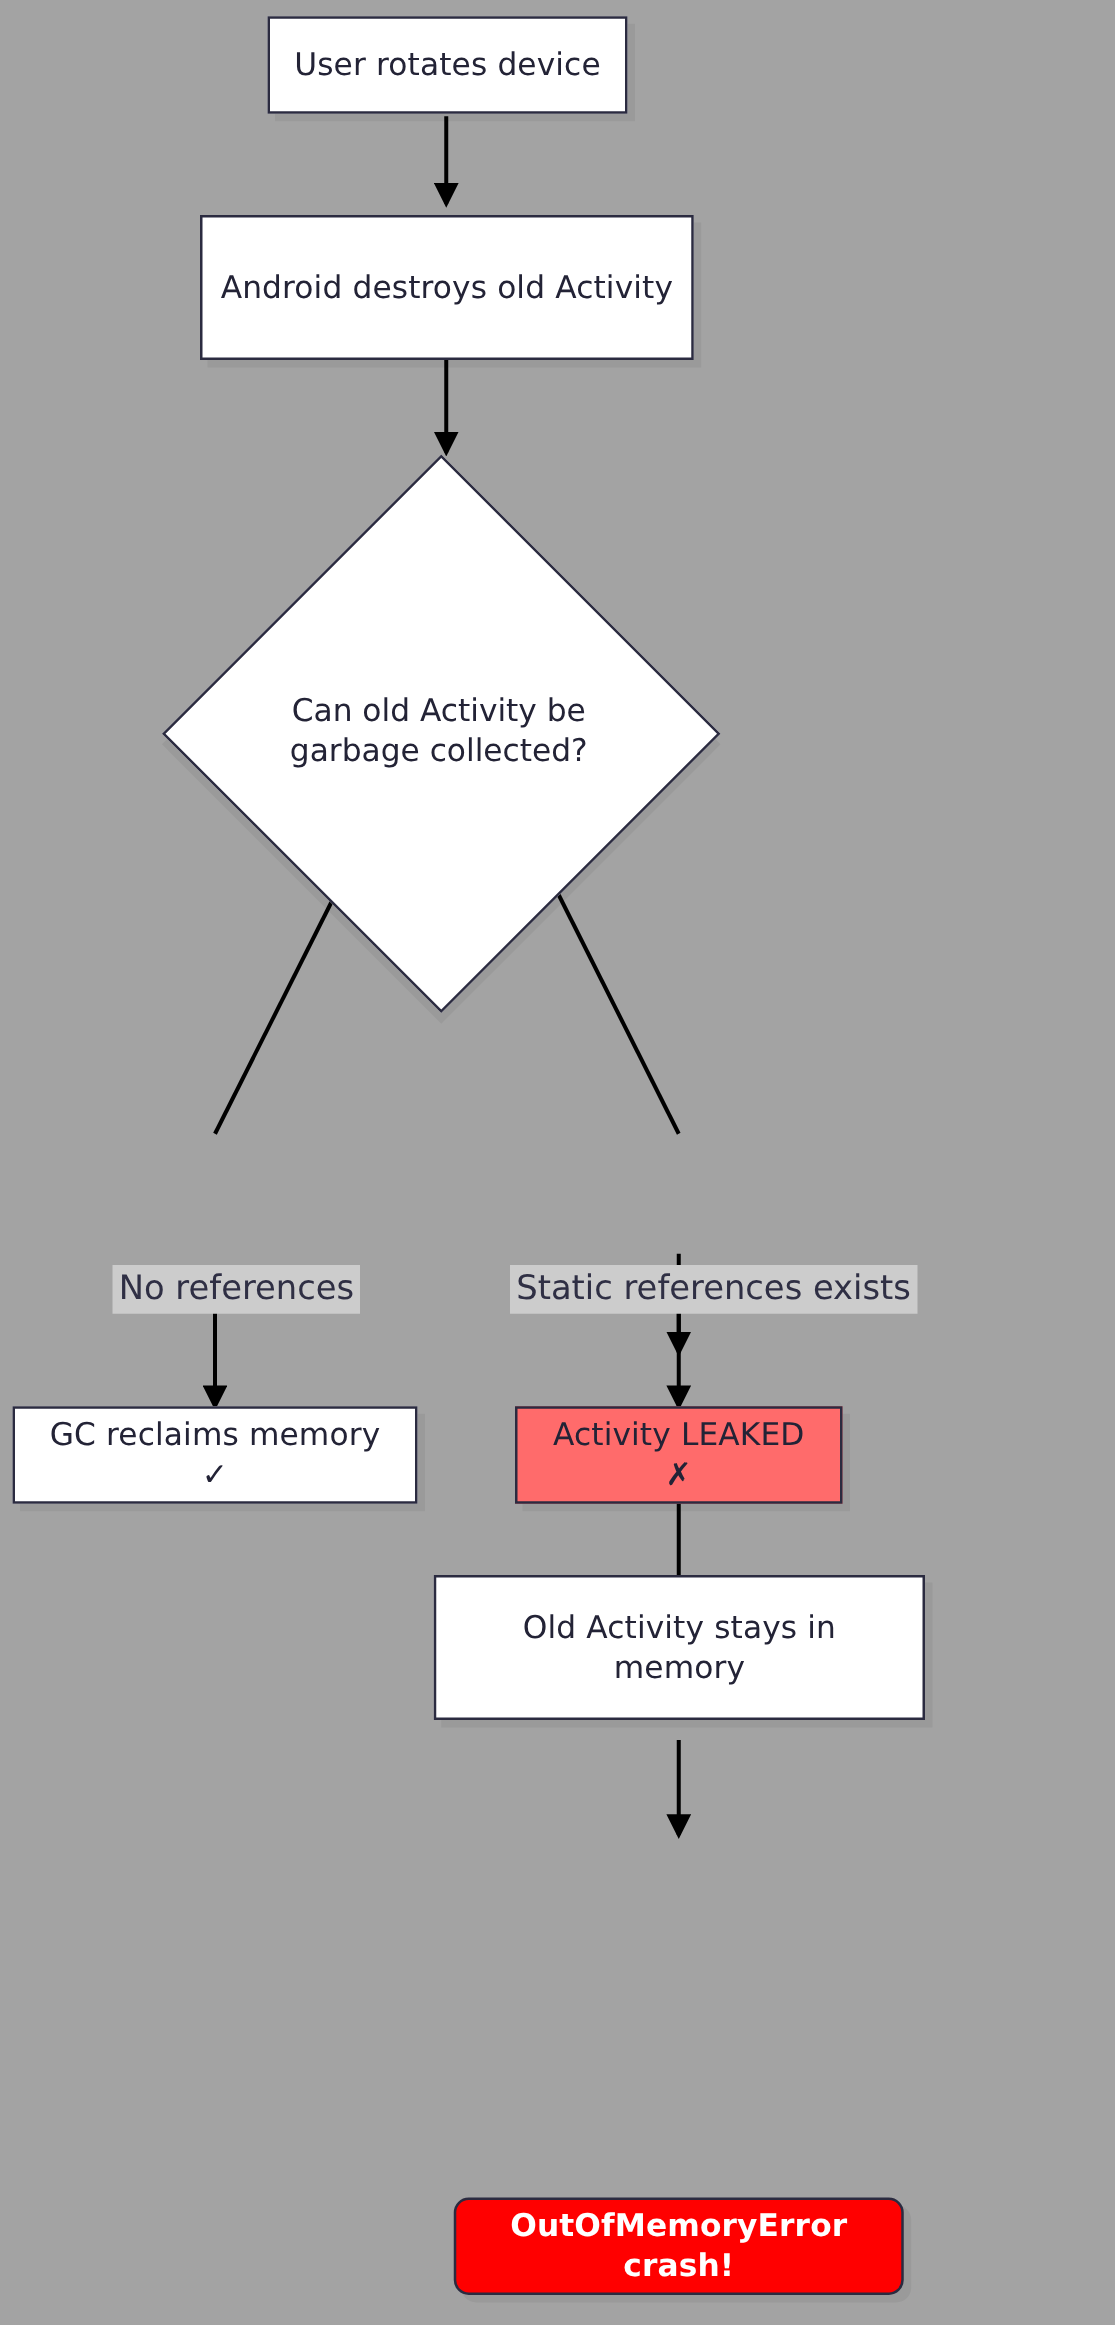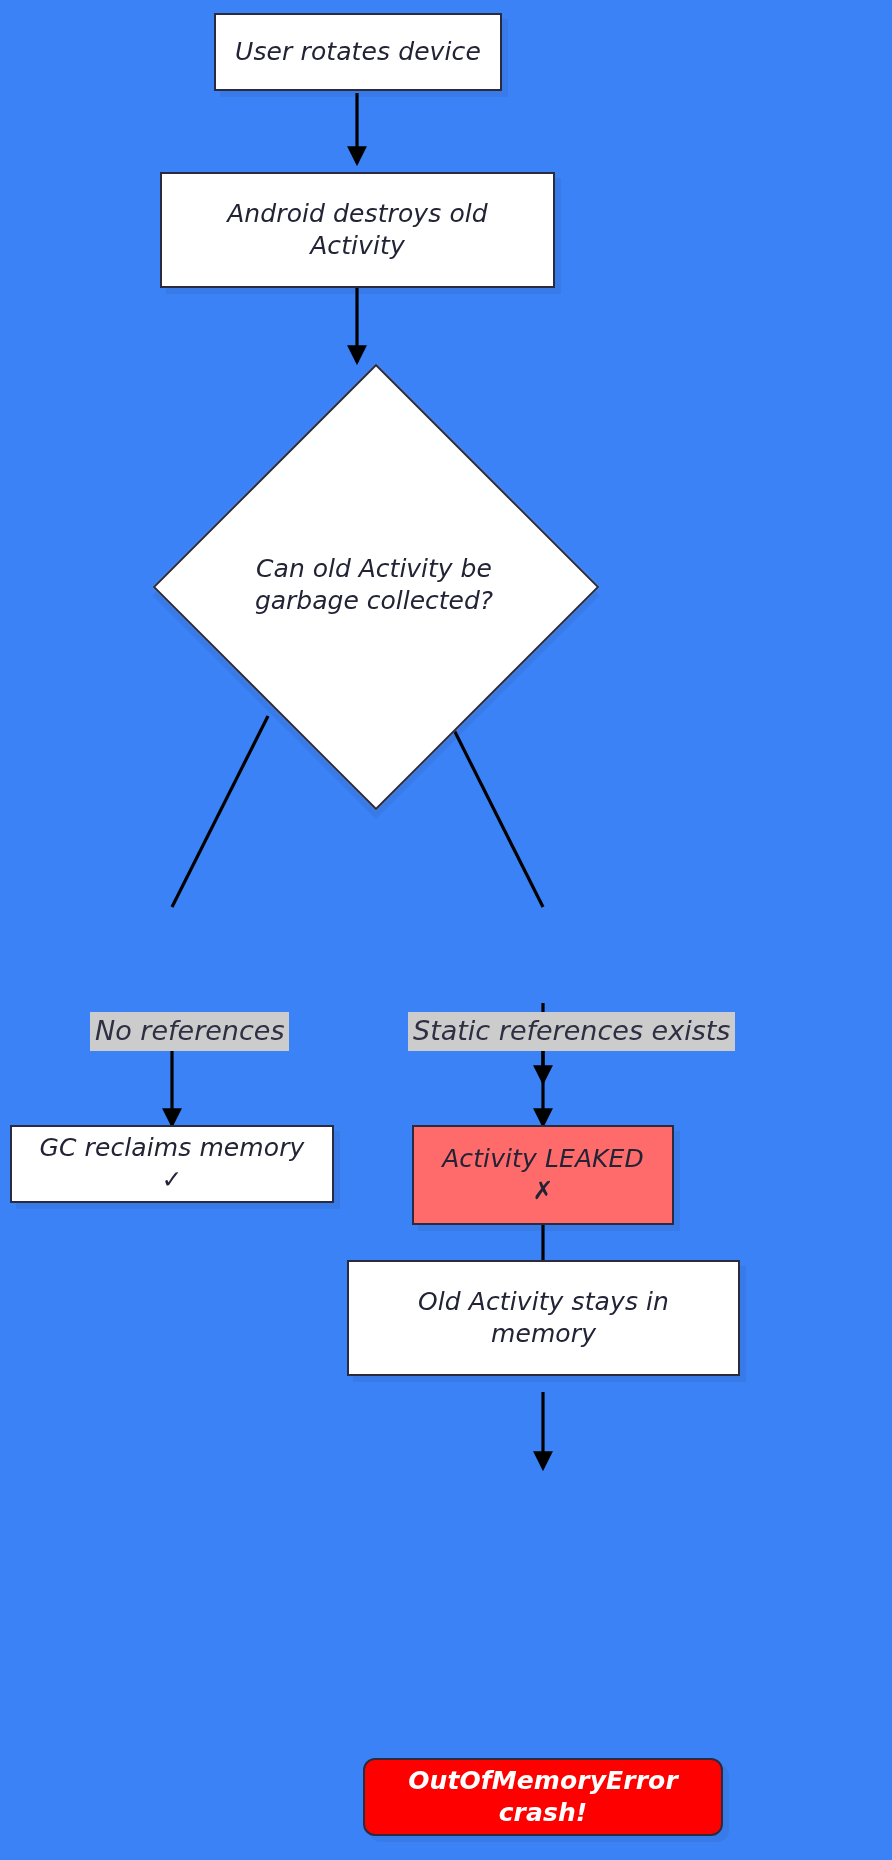--- a/index.html
+++ b/index.html
@@ -4,23 +4,22 @@
 <style>
   html,body{margin:0;padding:0;background:#ffffff;}
   body{
     font-family:"DejaVu Sans","Liberation Sans",sans-serif;
     -webkit-font-smoothing:antialiased;
   }
   #stage{
     position:relative;
     width:892px;
     height:1860px;
-    background:#3b82f6;
+    background:#a3a3a3;
     overflow:hidden;
-    font-style:italic;
   }
   svg#edges{
     position:absolute;
     left:0; top:0;
     width:892px; height:1860px;
     pointer-events:none;
   }
 
   
   .node{
@@ -123,38 +122,38 @@
   </svg>
 
   <div class="node" style="left:214px; top:13px; width:288px; height:78px;">
     <span>User rotates device</span>
   </div>
 
   <div class="node" style="left:160px; top:172px; width:395px; height:116px;">
     <span>Android destroys old Activity</span>
   </div>
 
-  <div class="decision" style="left:154px; top:365px; width:440px; height:440px;">
+  <div class="decision" style="left:131px; top:365px; width:440px; height:440px;">
     <div class="dshape"></div>
     <div class="dlabel">Can old Activity be garbage collected?</div>
   </div>
 
   <div class="edge-label" style="left:90px; top:1012px;">
     <span>No references</span>
   </div>
 
   <div class="edge-label" style="left:408px; top:1012px;">
     <span>Static references exists</span>
   </div>
 
   <div class="node" style="left:10px; top:1125px; width:324px; height:78px;">
     <span>GC reclaims memory ✓</span>
   </div>
 
-  <div class="node leak" style="left:412px; top:1125px; width:262px; height:100px;justify-content:center;">
+  <div class="node leak" style="left:412px; top:1125px; width:262px; height:78px;justify-content:center;">
     <span>Activity LEAKED ✗</span>
   </div>
 
   <div class="node" style="left:347px; top:1260px; width:393px; height:116px;">
     <span>Old Activity stays in memory</span>
   </div>
 
 
   <div class="node crash" style="left:363px; top:1758px; width:360px; height:78px;">
     <span>OutOfMemoryError crash!</span>

